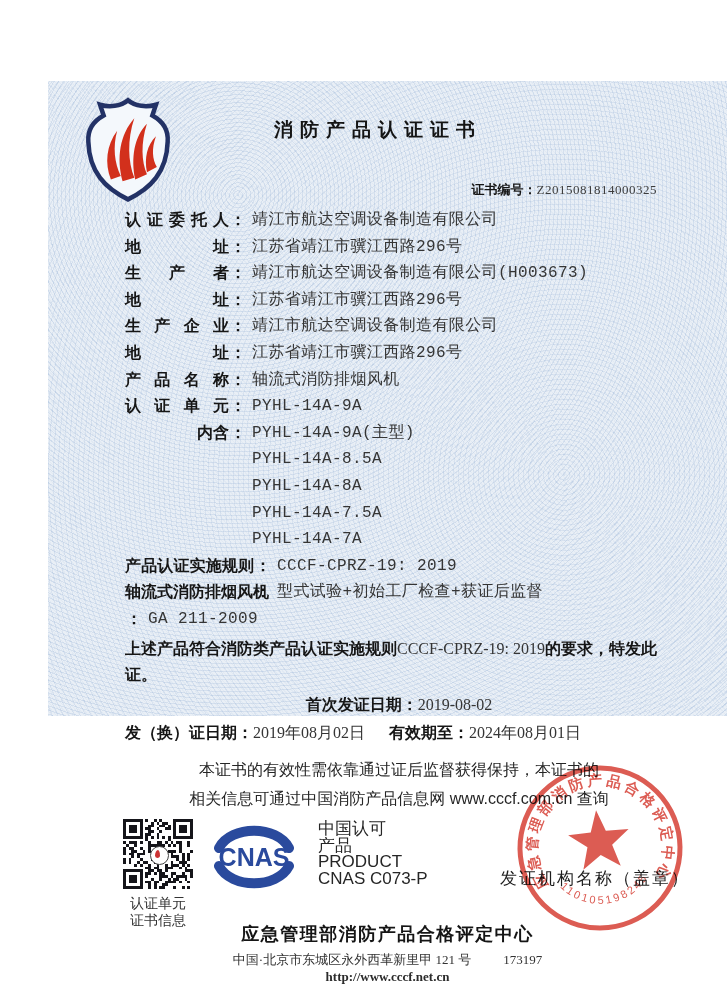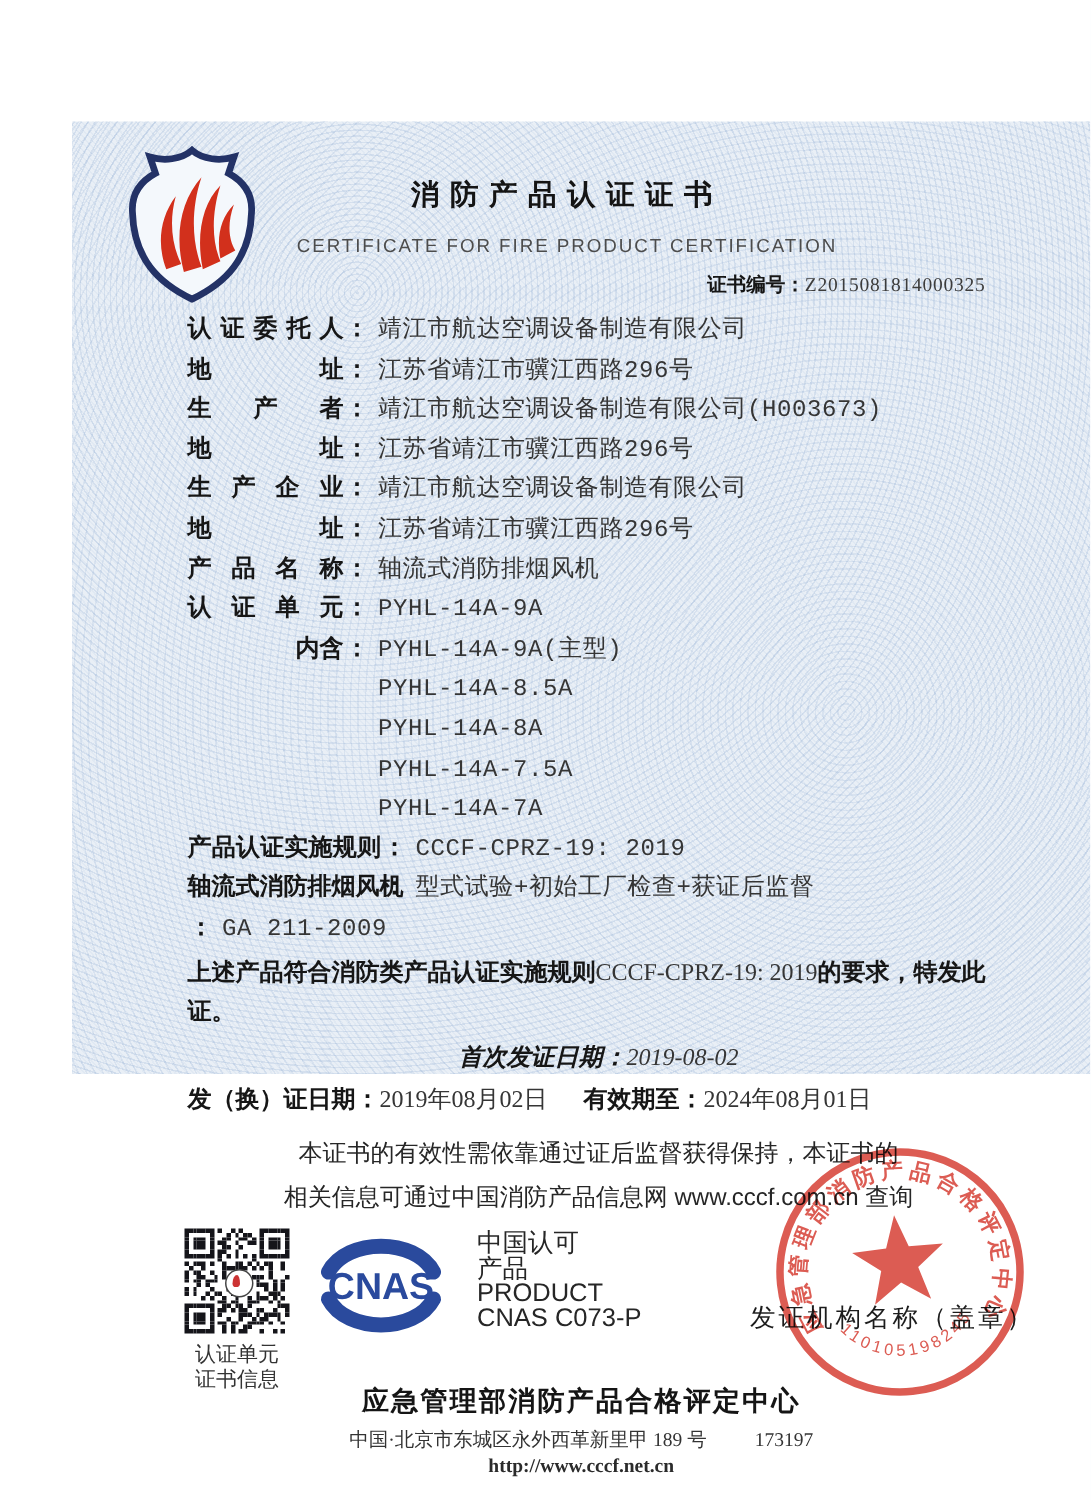--- a/index.html
+++ b/index.html
@@ -23,21 +23,21 @@
   .row{display:flex;align-items:flex-end;height:26.6px;line-height:26.6px;font-size:16px;white-space:nowrap;}
   .lbl{display:inline-block;width:104px;font-weight:bold;color:#161616;
        text-align:justify;text-align-last:justify;}
   .lbl.wide{width:129px;}
   .lbl.inner{text-align-last:right;}
   .colon{font-weight:bold;color:#161616;margin:0 6px 0 1px;}
   .colon.ghost{visibility:hidden;}
   .val{font-family:Liberation Mono, monospace;color:#353535;letter-spacing:.4px;}
   .statement{margin-top:3px;width:545px;line-height:26.5px;font-size:16px;font-weight:bold;color:#161616;}
   .statement .code{font-weight:normal;font-family:"Liberation Serif",serif;color:#353535;}
-  .first-issue{margin-top:6px;text-align:center;font-size:16px;font-style:italic;}
+  .first-issue{margin-top:6px;text-align:center;font-size:16px;}
   .issue-row{margin-top:7px;font-size:16px;white-space:nowrap;}
   .b{font-weight:bold;color:#161616;}
   .dval{font-family:"Liberation Serif",serif;color:#353535;}
   .gap{margin-left:24px;}
   .notice{margin-top:11px;text-align:center;font-size:16px;font-weight:500;color:#262626;line-height:29px;}
   
   .qr-block{position:absolute;left:64px;top:736px;width:92px;text-align:center;}
   .qr{position:relative;margin:0 auto;width:74px;height:74px;background:#fff;padding:2px;box-sizing:border-box;}
   .qr-grid{display:grid;width:70px;height:70px;grid-template-columns:repeat(25,1fr);grid-template-rows:repeat(25,1fr);}
   .qr-grid div{background:transparent;}
@@ -74,21 +74,20 @@
       <g fill="#d2301c">
         <path d="M34 96 C27 78 29 58 41 42 C36 60 38 78 45 92 Z"></path>
         <path d="M47 98 C40 72 44 46 60 28 C52 52 53 76 60 94 Z"></path>
         <path d="M61 96 C56 72 60 48 74 34 C67 56 68 76 74 90 Z"></path>
         <path d="M74 88 C71 72 74 58 84 48 C79 62 80 74 85 82 Z"></path>
       </g>
     </svg>
 
     <div class="hdr-box">
       <div class="title">消防产品认证证书</div>
-      <div class="subtitle">CERTIFICATE FOR FIRE PRODUCT CERTIFICATION</div>
     </div>
     <div class="certno">
       <span class="b">证书编号：</span><span class="no">Z2015081814000325</span>
     </div>
 
     <div class="body">
       <div class="row">
           <span class="lbl">认证委托人</span>
           <span class="colon">：</span>
           <span class="val">靖江市航达空调设备制造有限公司</span>
@@ -846,18 +845,18 @@
       <text font-size="14.5" font-weight="bold" fill="#d84a40" letter-spacing="3.5" font-family="Liberation Serif, serif">
         <textPath href="#arcT">应急管理部消防产品合格评定中心</textPath>
       </text>
       <text font-size="11" fill="#d84a40" letter-spacing="2.5" font-family="Liberation Sans, sans-serif">
         <textPath href="#arcB">1101051982451</textPath>
       </text>
     </svg>
 
     <div class="footer-org">应急管理部消防产品合格评定中心</div>
     <div class="footer-addr">
-      <span>中国·北京市东城区永外西革新里甲 189 号</span><span class="post">173197</span>
+      <span>中国·北京市东城区永外西革新里甲 121 号</span><span class="post">173197</span>
     </div>
     <div class="footer-url">http://www.cccf.net.cn</div>
 
   </div>
 </div>
 
 </body></html>

